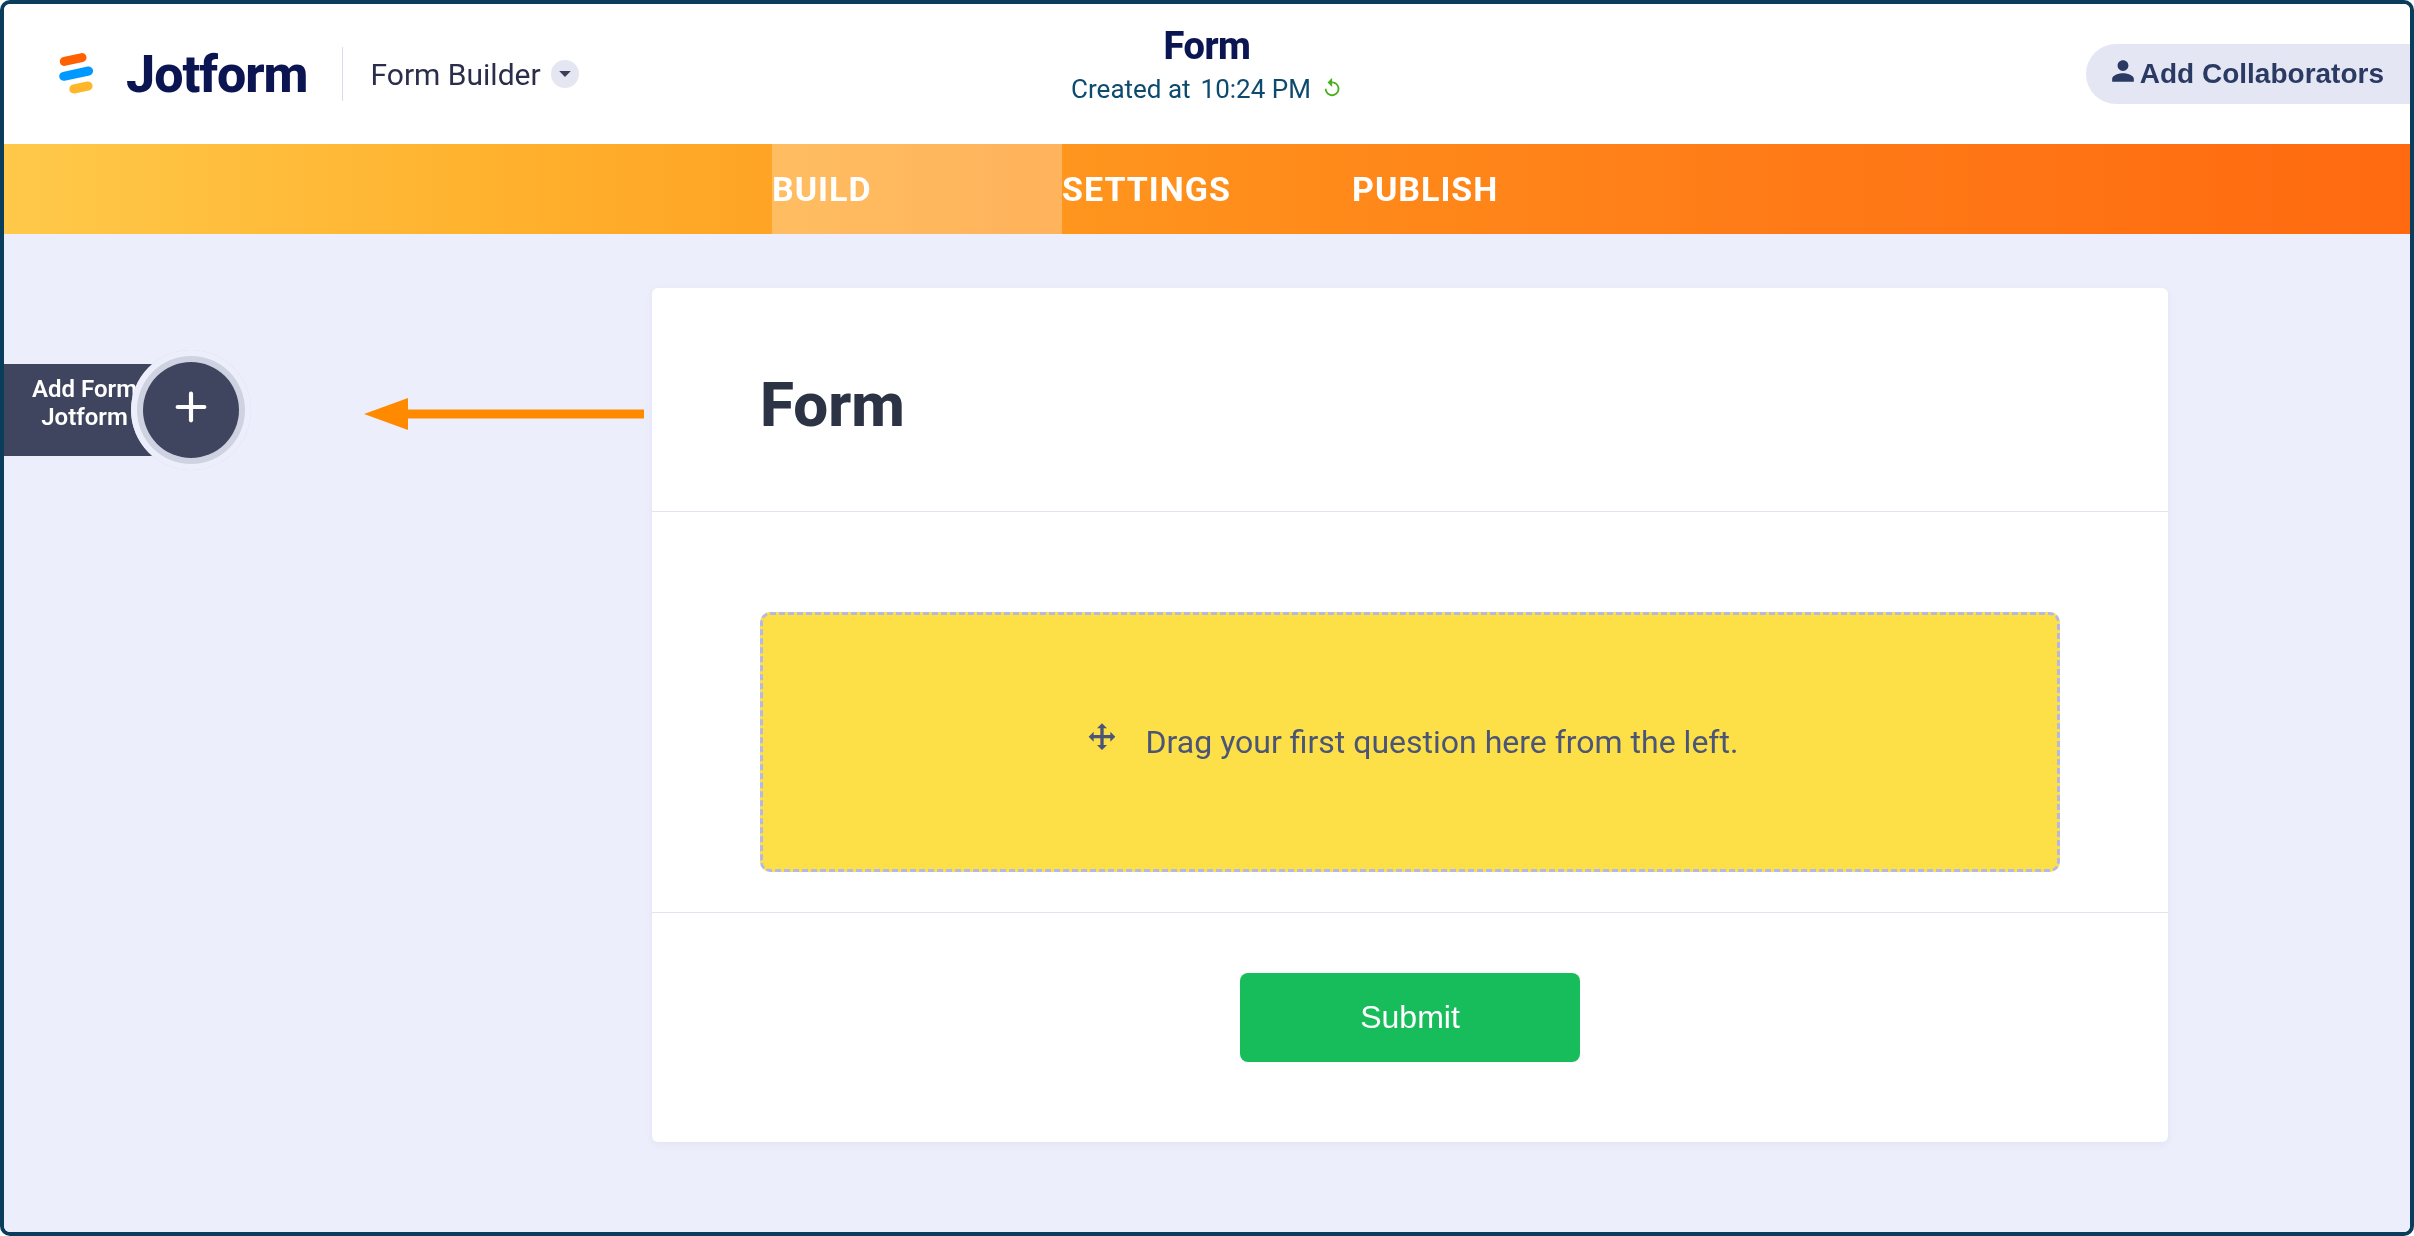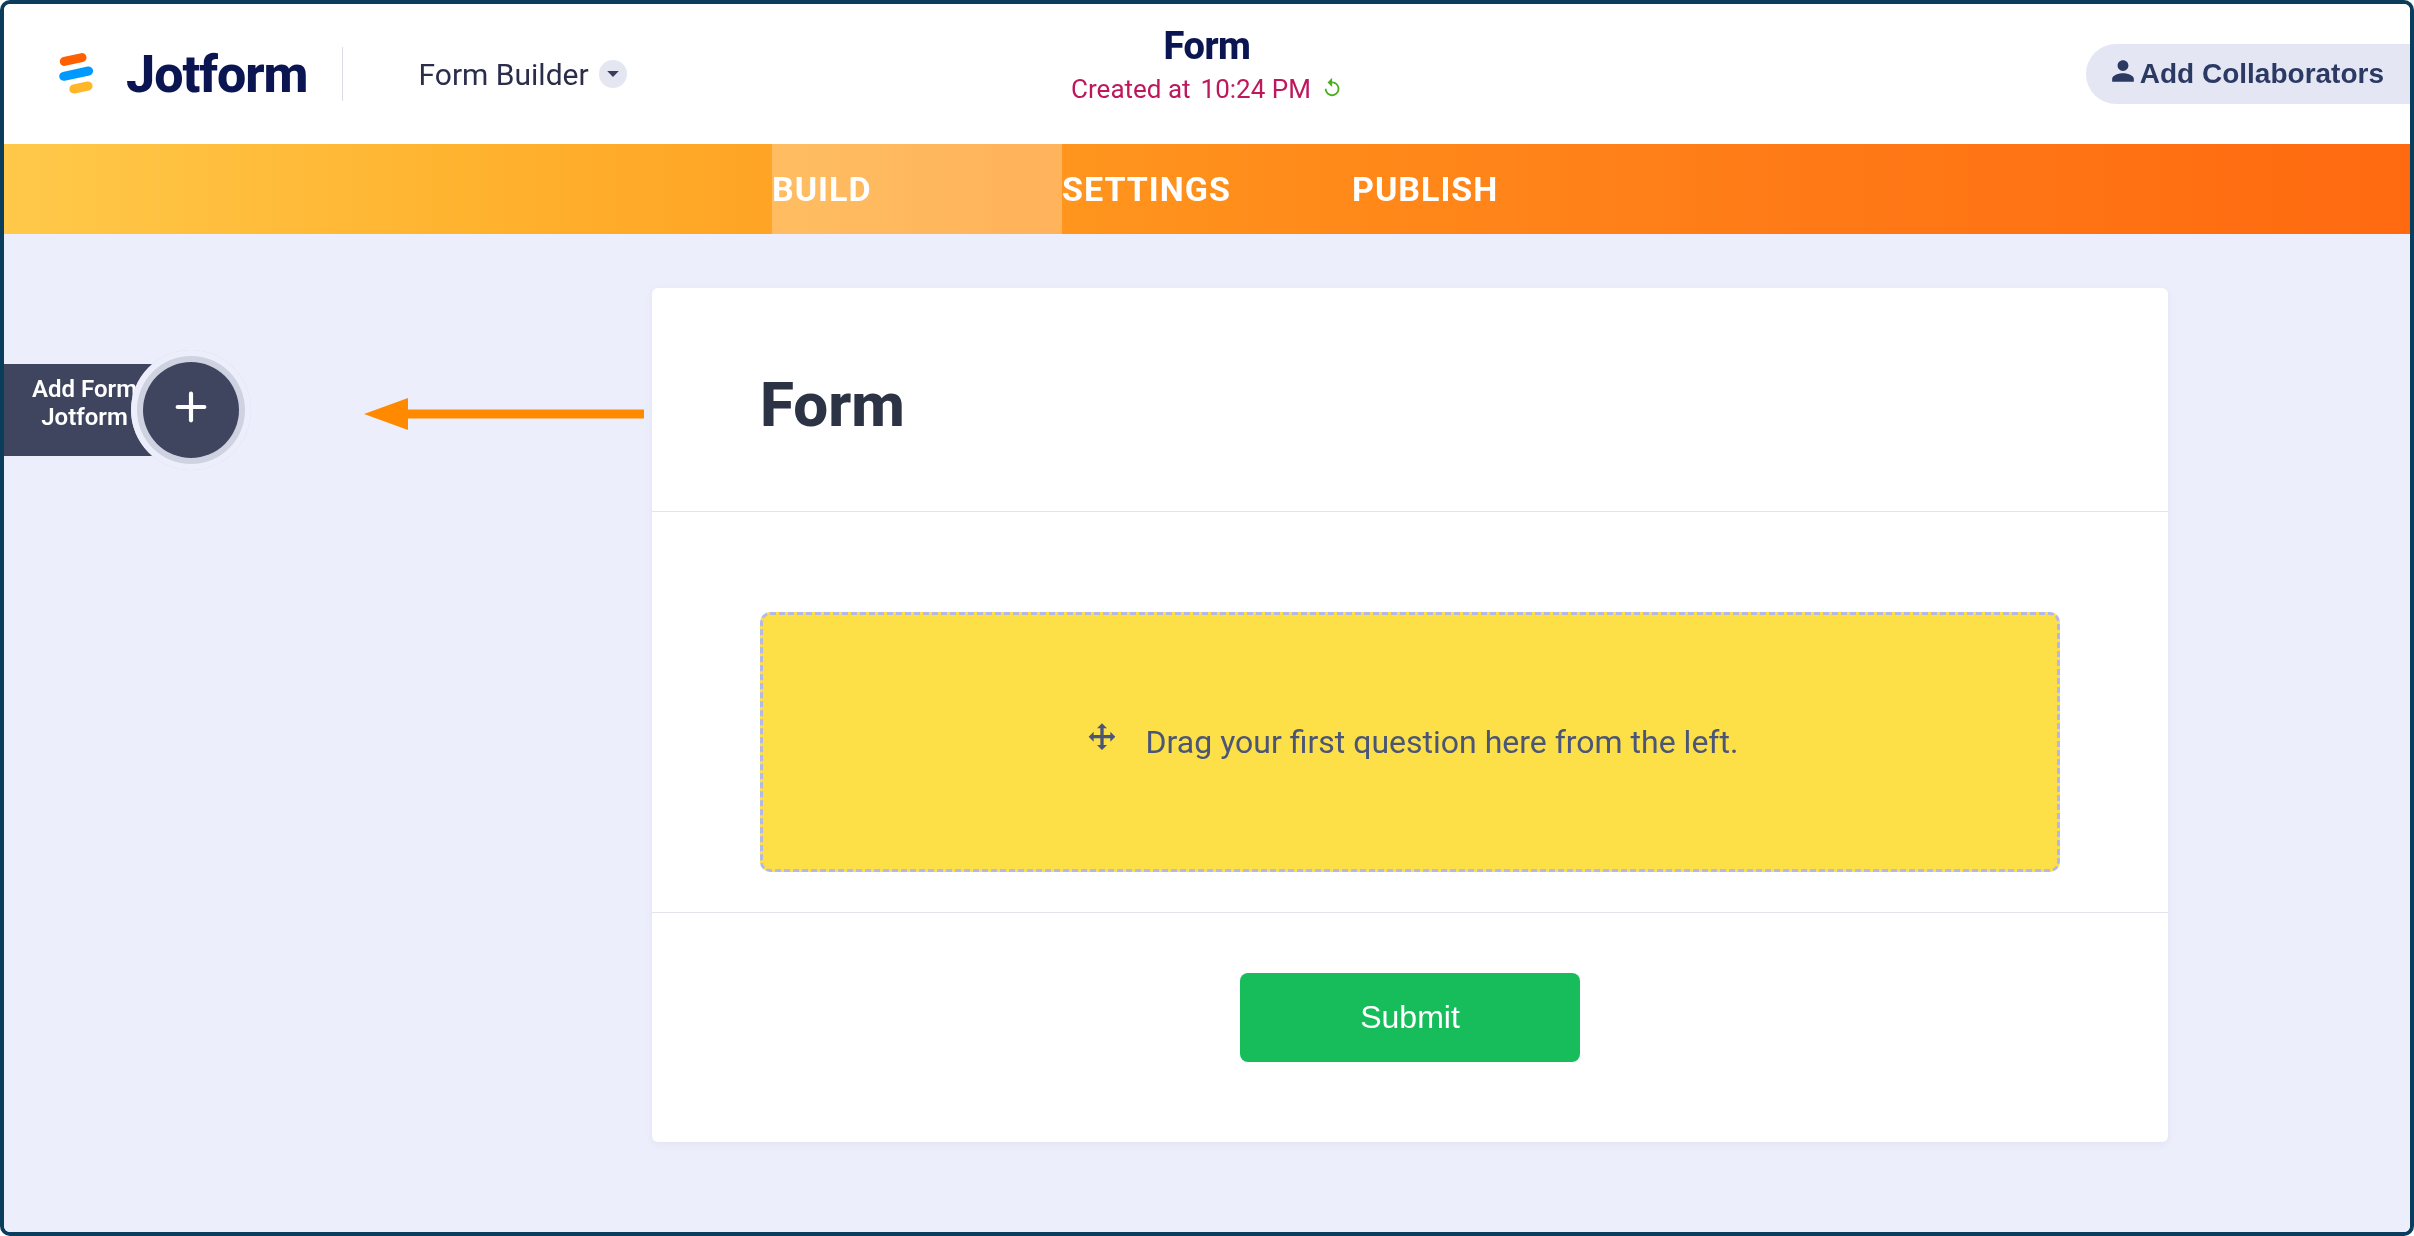--- a/index.html
+++ b/index.html
@@ -52,21 +52,20 @@
     background: #d9dbe9;
     margin: 0 28px 0 34px;
   }
   .builder-select {
     display: flex;
     align-items: center;
     gap: 10px;
     font-size: 30px;
     color: #2b2e4a;
     cursor: pointer;
-    margin-left: 48px;
   }
   .builder-select .chev {
     width: 28px; height: 28px;
     border-radius: 50%;
     background: #e4e6f2;
     display: flex; align-items: center; justify-content: center;
   }
   .builder-select .chev svg { width: 14px; height: 14px; fill: #3a3d5c; }
 
   .header-center {
@@ -78,21 +77,21 @@
   }
   .header-center .title {
     font-size: 38px;
     font-weight: 800;
     color: #0a1551;
     letter-spacing: -0.5px;
   }
   .header-center .status {
     margin-top: 6px;
     font-size: 26px;
-    color: #be185d;
+    color: #0c4a6e;
     display: flex;
     align-items: center;
     justify-content: flex-start;
     gap: 10px;
   }
   .header-center .status .revert-icon svg { width: 22px; height: 22px; fill: #4caf1d; }
 
   .collab-btn {
     position: absolute;
     right: 0;

